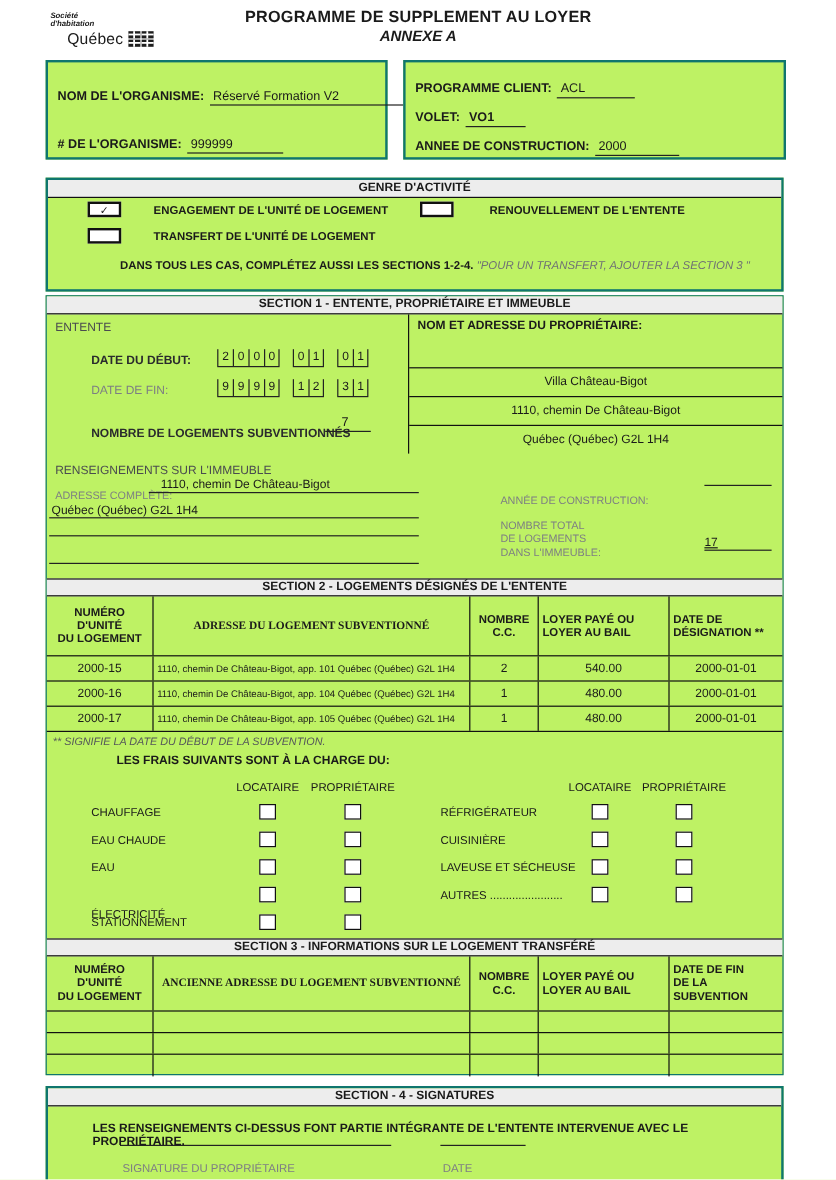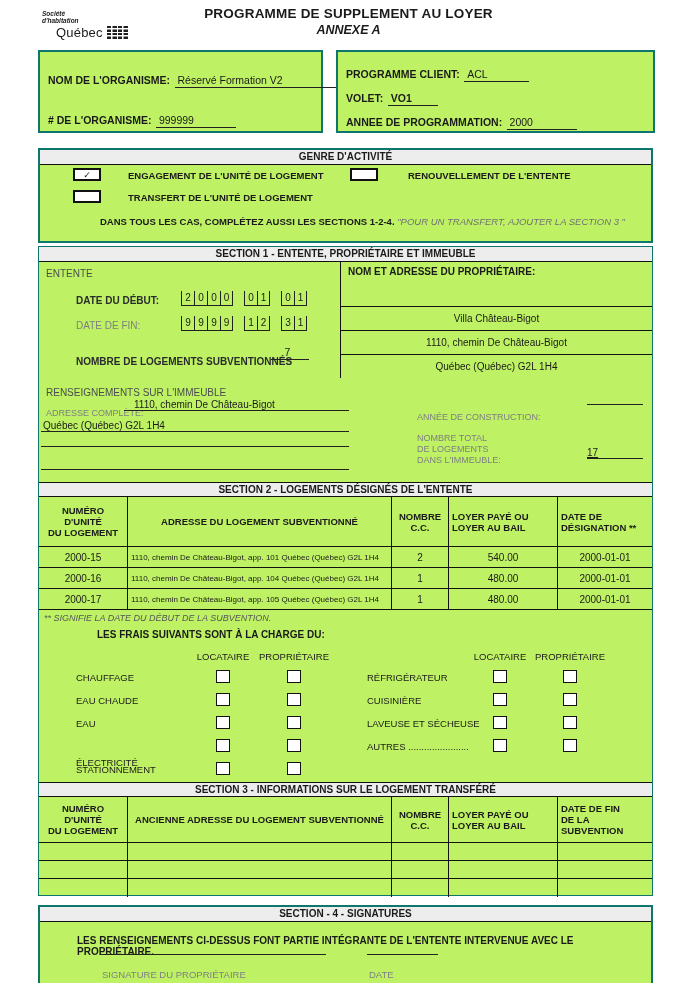--- a/index.html
+++ b/index.html
@@ -69,21 +69,21 @@
   .uline { position:absolute; border-bottom:1px solid #222; font-size:10px; }
 
   
   .tbl { position:absolute; left:0; width:100%; }
   .trow { display:flex; border-bottom:1px solid #111; }
   .tcell { border-right:1px solid #111; padding:2px 3px; font-size:9.5px; overflow:hidden; }
   .tcell:last-child { border-right:none; }
   .c1 { width:89px; } .c2 { width:264px; } .c3 { width:57px; } .c4 { width:109px; } .c5 { flex:1; }
   .thead .tcell { font-weight:bold; display:flex; align-items:center; }
   .thead .c1, .thead .c3 { justify-content:center; text-align:center; }
-  .thead .c2 { justify-content:center; text-align:left; }
+  .thead .c2 { justify-content:center; text-align:left;font-family:Liberation Serif, serif; }
   .tdata .tcell { display:flex; align-items:center; font-size:10px; }
   .tdata .c1, .tdata .c3, .tdata .c4, .tdata .c5 { justify-content:center; }
   .tdata .c2 { font-size:8px; }
 
   .frais-item { position:absolute; font-size:9.5px; white-space:nowrap; }
   .frais-hdr { position:absolute; font-size:9.5px; transform:translateX(-50%); }
 
   
   #sign-box { left:38px; top:905px; width:615px; height:95px; }
   .sigline { position:absolute; border-bottom:1.5px solid #222; }
@@ -124,21 +124,21 @@
   <div class="box" id="prog-box">
     <div class="fldline" style="top:12px;">
       <span class="lbl">PROGRAMME CLIENT:</span>
       <span class="uval" style="min-width:65px;">ACL</span>
     </div>
     <div class="fldline" style="top:36px;">
       <span class="lbl">VOLET:</span>
       <span class="uval" style="min-width:50px;font-weight:bold;">VO1</span>
     </div>
     <div class="fldline" style="top:60px;">
-      <span class="lbl">ANNEE DE PROGRAMMATION:</span>
+      <span class="lbl">ANNEE DE CONSTRUCTION:</span>
       <span class="uval" style="min-width:70px;">2000</span>
     </div>
   </div>
 
   <div class="box" id="genre-box">
     <div class="band">GENRE D'ACTIVITÉ</div>
     <span class="cb" style="left:33px; top:18px;">✓</span>
     <span class="gopt-label" style="left:88px; top:20px;">ENGAGEMENT DE L'UNITÉ DE LOGEMENT</span>
     <span class="cb" style="left:310px; top:18px;"></span>
     <span class="gopt-label" style="left:368px; top:20px;">RENOUVELLEMENT DE L'ENTENTE</span>

